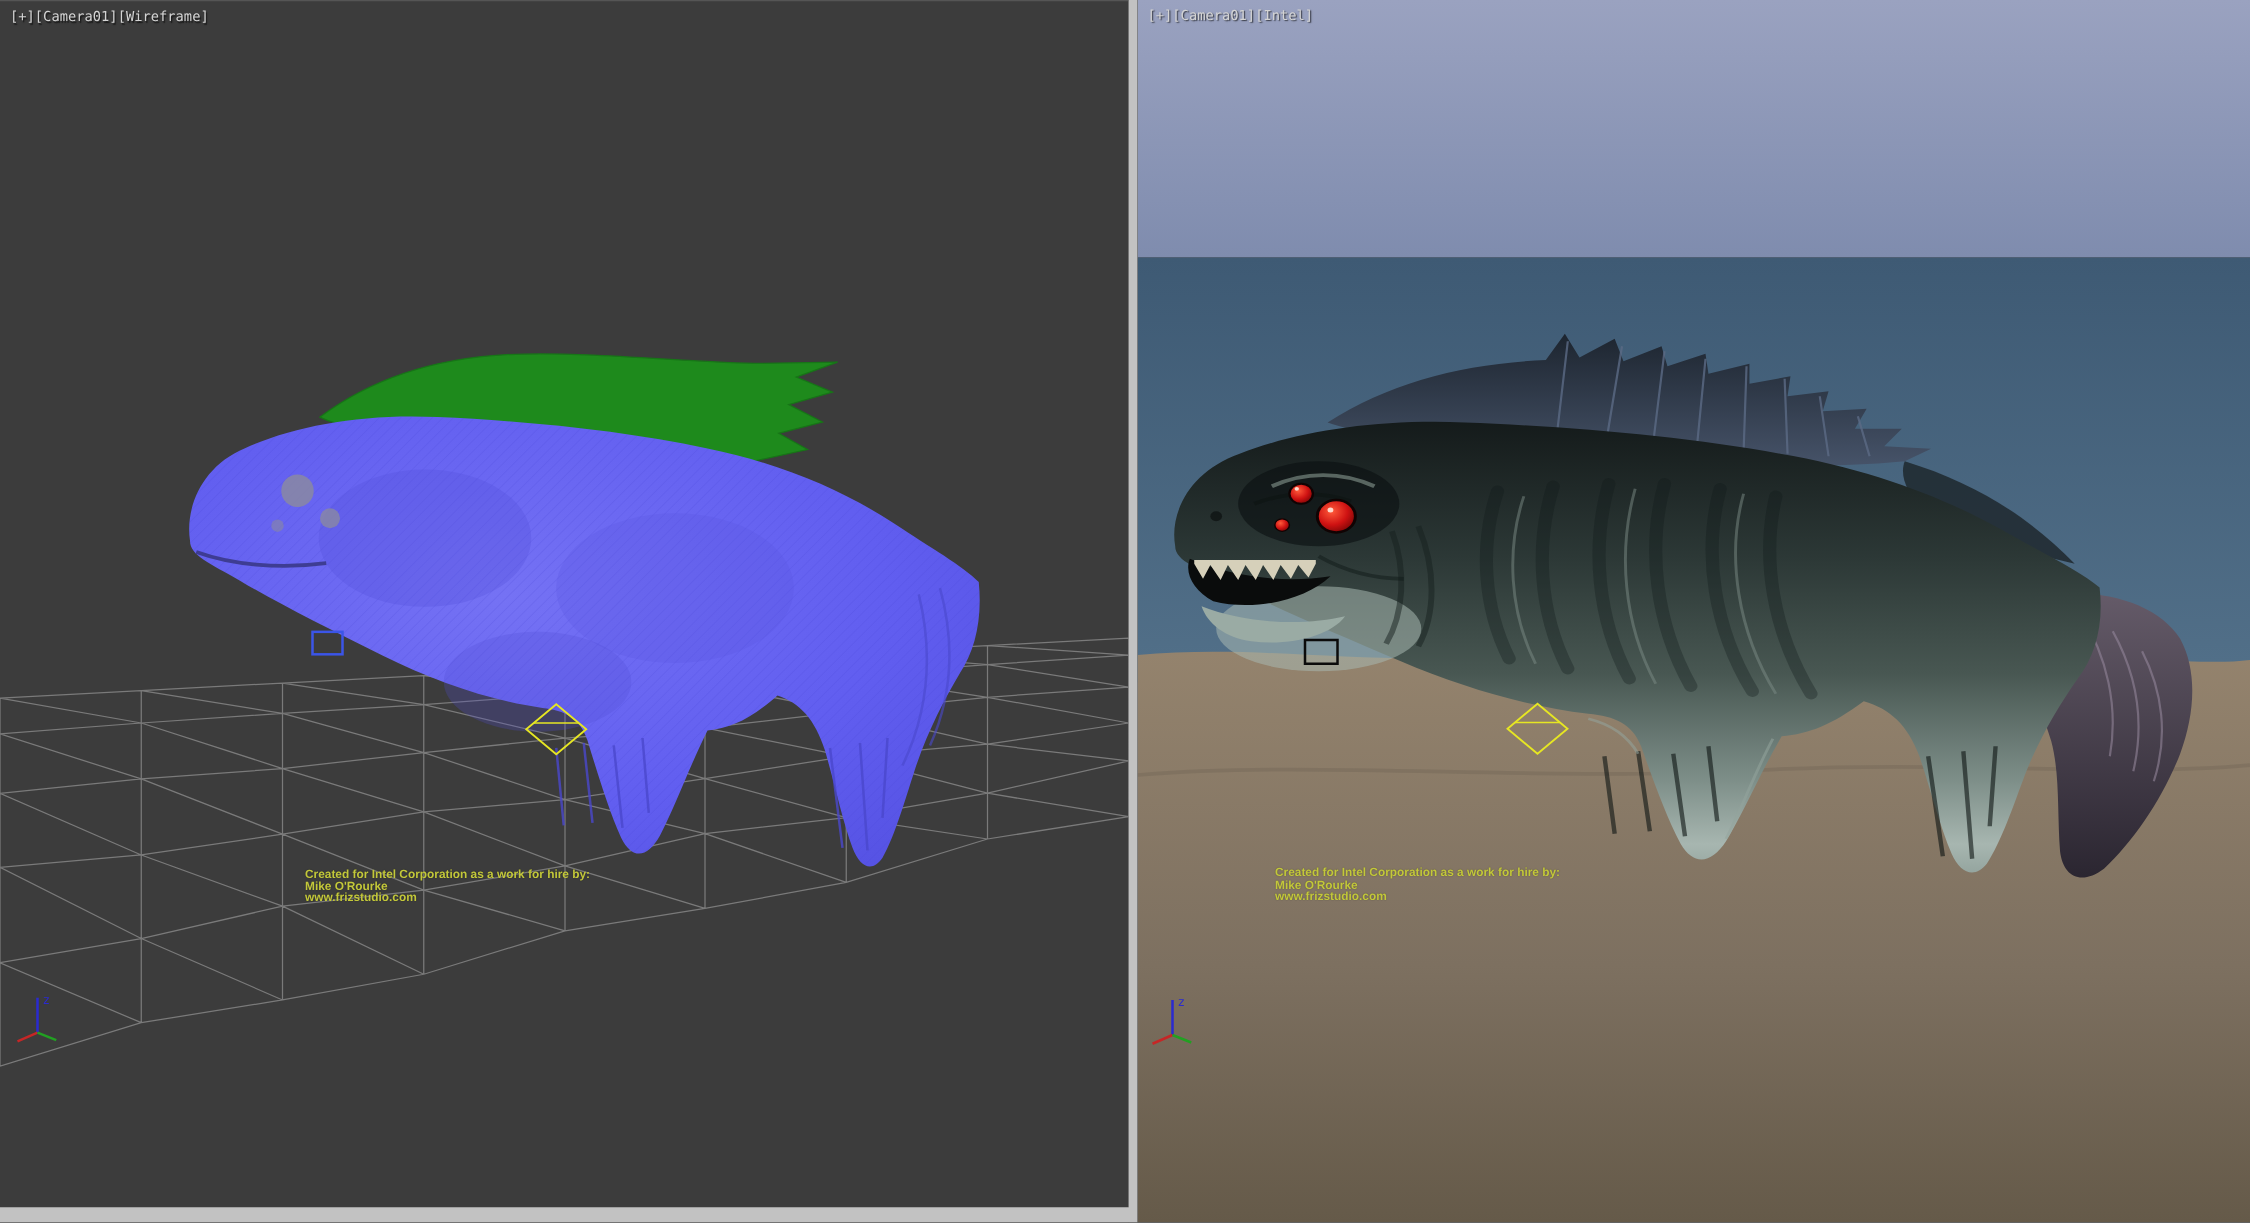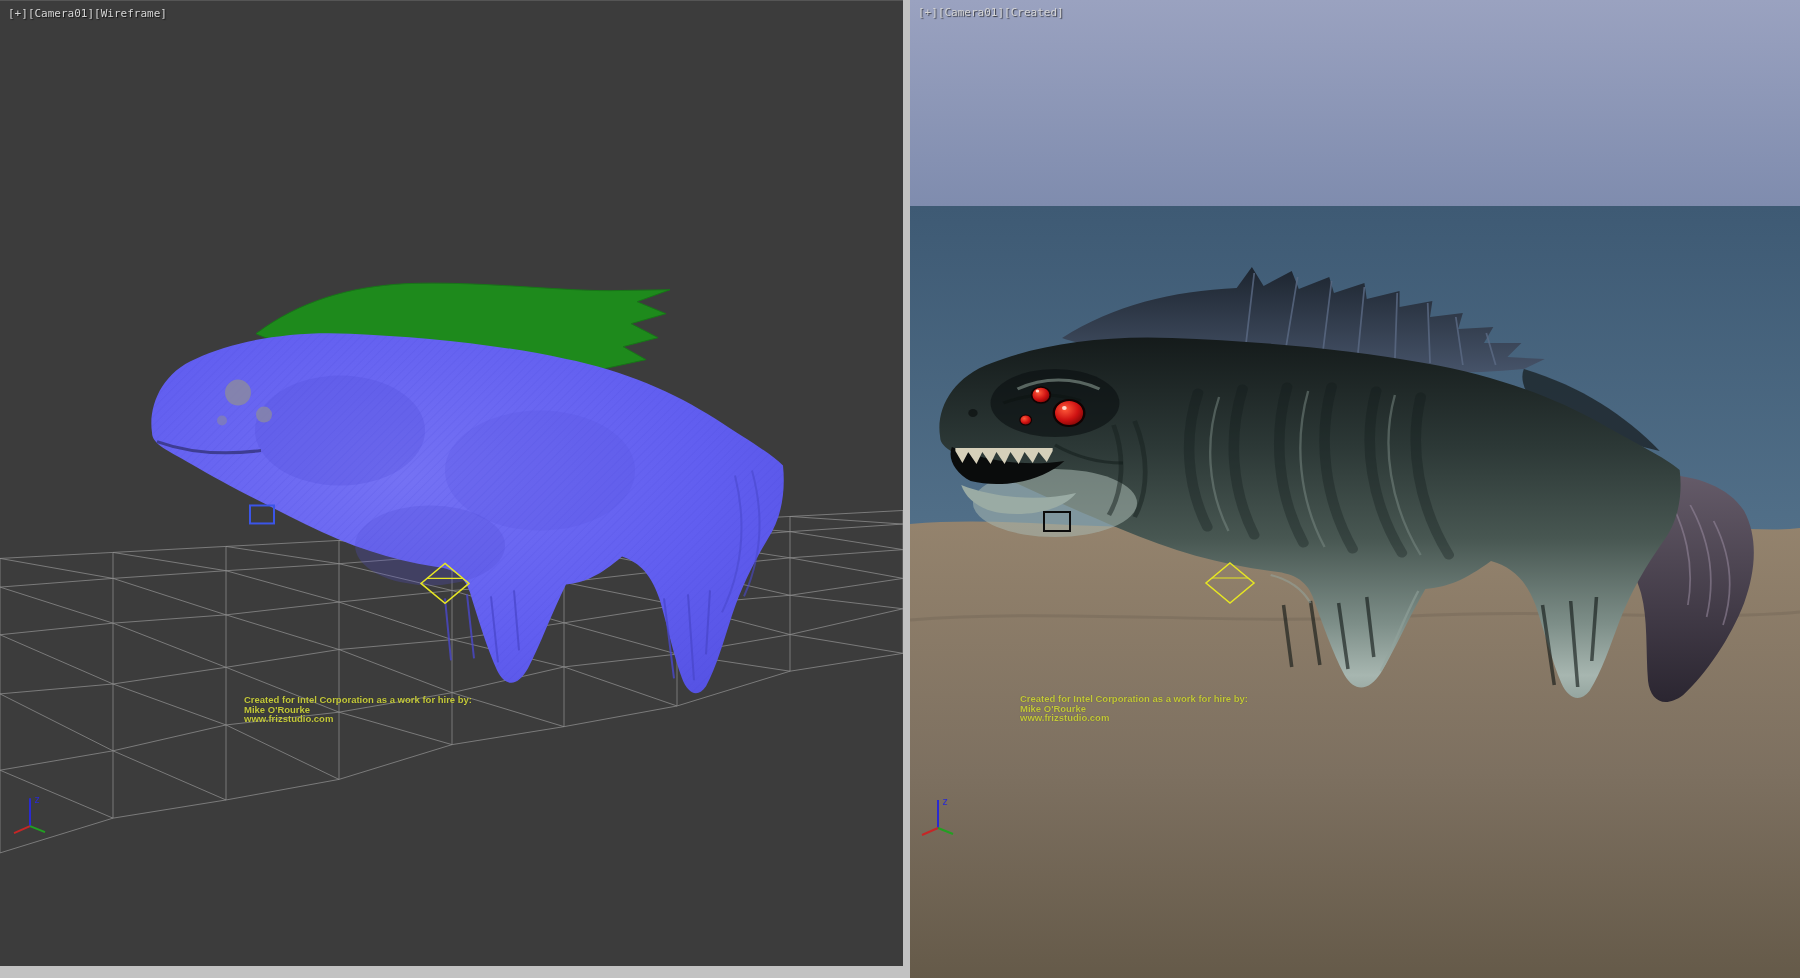--- a/index.html
+++ b/index.html
@@ -92,21 +92,21 @@
       <div>Mike O'Rourke</div>
       <div>www.frizstudio.com</div>
     </div>
   </section>
 
   <div class="divider"></div>
   <div class="bottom-strip"></div>
 
   <section class="viewport viewport-right">
     <div class="vp-label">
-      <span>[+]</span><span>[Camera01]</span><span>[Created]</span>
+      <span>[+]</span><span>[Camera01]</span><span>[Intel]</span>
     </div>
 
     <svg class="scene" viewBox="0 0 890 978" preserveAspectRatio="none">
       <defs>
         <linearGradient id="skyGrad" x1="0" y1="0" x2="0" y2="1">
           <stop offset="0%" style="stop-color:var(--sky-top,#9aa2c0)"></stop>
           <stop offset="100%" style="stop-color:var(--sky-bottom,#7f8cae)"></stop>
         </linearGradient>
         <linearGradient id="seaGrad" x1="0" y1="0" x2="0" y2="1">
           <stop offset="0%" stop-color="#3e5a74"></stop>

